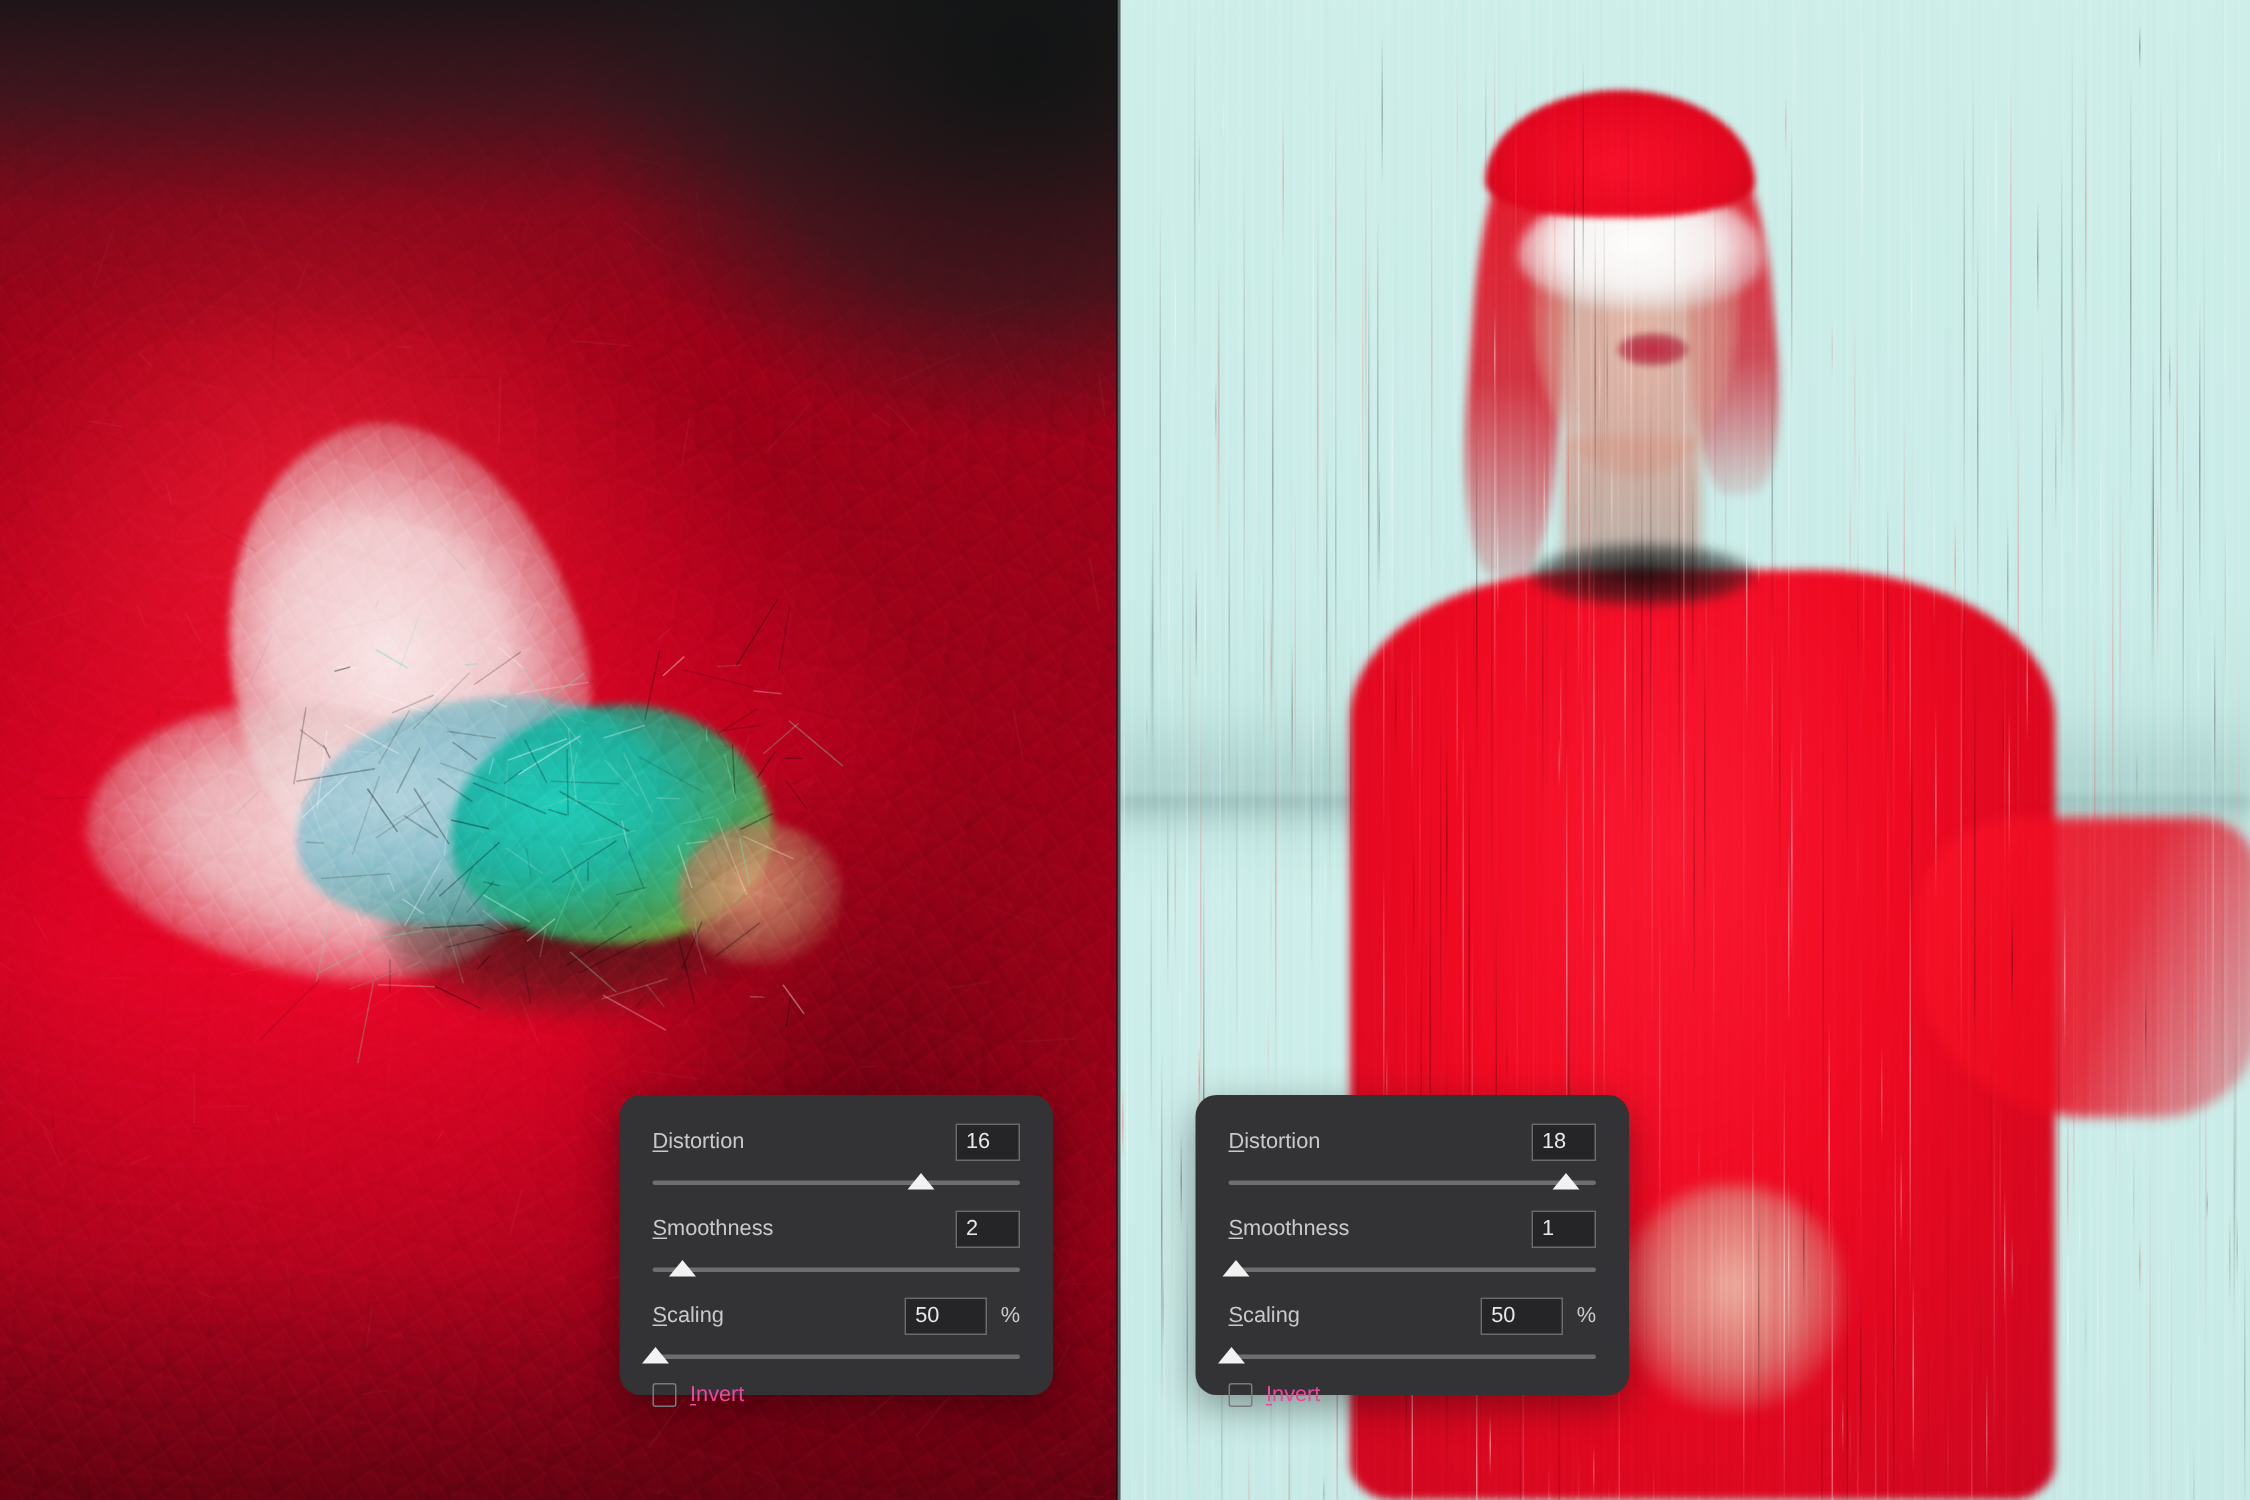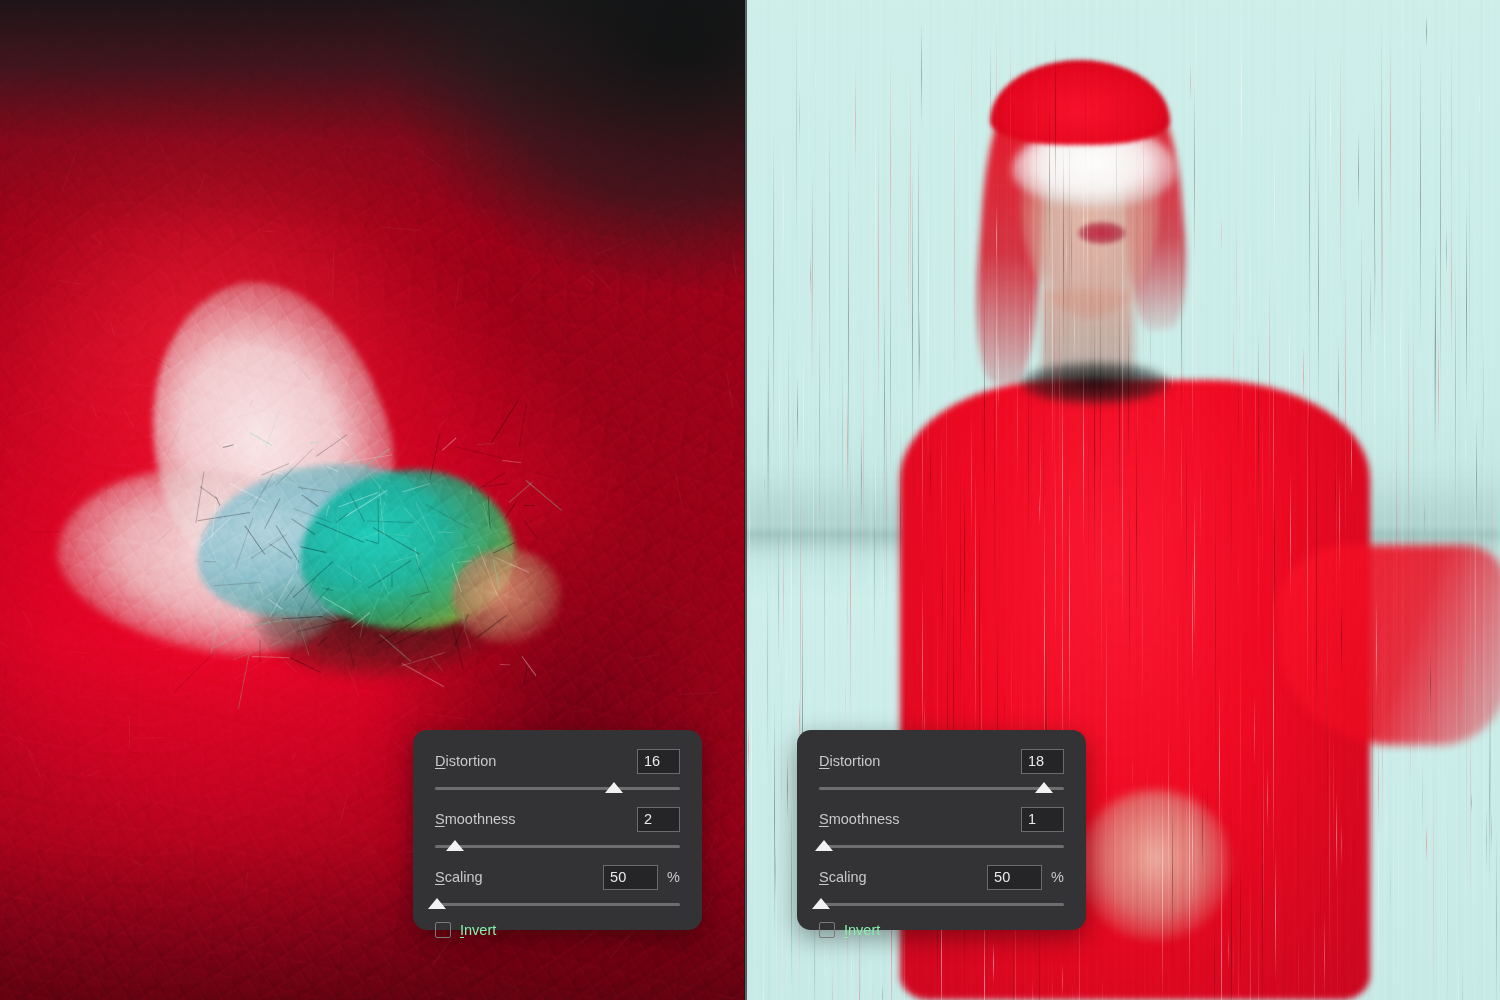--- a/index.html
+++ b/index.html
@@ -259,21 +259,21 @@
     border-left:9px solid transparent; border-right:9px solid transparent;
     border-bottom:11px solid #f2f2f2;
     transform:translateX(-9px);
   }
 
   .check-row{ display:flex; align-items:center; margin-top:7px; }
   .checkbox{
     width:16px; height:16px; border:1px solid #7a7a7d; border-radius:2px;
     background:transparent; margin-right:9px;
   }
-  .check-label{ color:#86efac; font-size:14.5px; }
+  .check-label{ color:#ec4899; font-size:14.5px; }
   .check-label u{ text-decoration:underline; text-underline-offset:2px; }
 </style>
 </head>
 <body>
 
 <div class="stage">
 
   <div class="pane pane-left">
     <div class="red-base"></div>
     <div class="red-bloom"></div>

